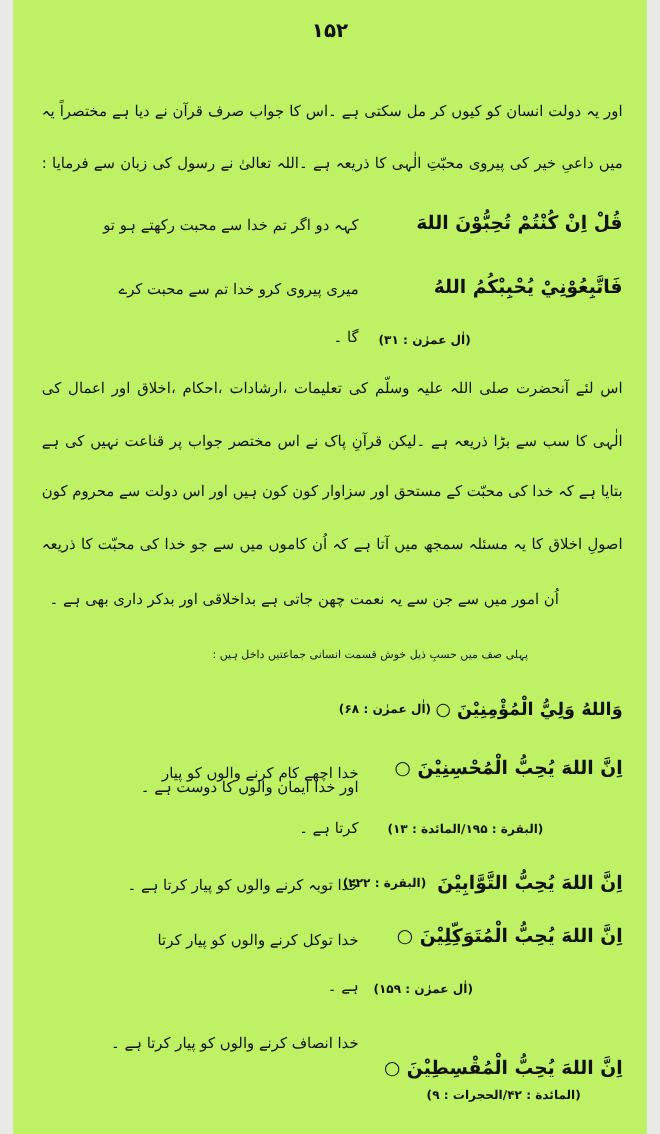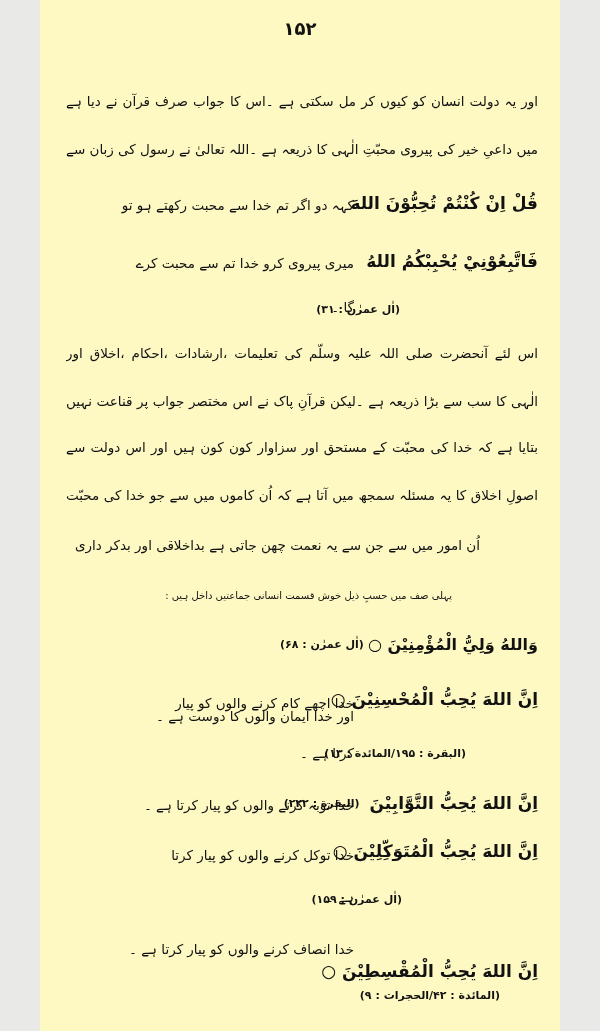--- a/index.html
+++ b/index.html
@@ -1,18 +1,18 @@
 <!DOCTYPE html>
 <html lang="ur" dir="rtl"><head>
 <meta charset="utf-8">
 <style>
   html,body{margin:0;padding:0;background:#e9e9e7;}
   .page{
-    position:relative;width:520px;height:1031px;margin:0 auto;
-    background:#fef9c3;color:#121212;overflow:hidden;
+    position:relative;width:576px;height:1031px;margin:0 auto;
+    background:#bef264;color:#121212;overflow:hidden;
     font-family:"DejaVu Sans",sans-serif;
   }
   .abs{position:absolute;}
   
   .pageno{top:18px;left:0;width:100%;text-align:center;
     font-size:18px;font-weight:bold;letter-spacing:2px;}
   
   .pline{
     left:26px;right:22px;height:32px;line-height:30px;overflow:hidden;
     direction:rtl;text-align:justify;text-align-last:justify;

